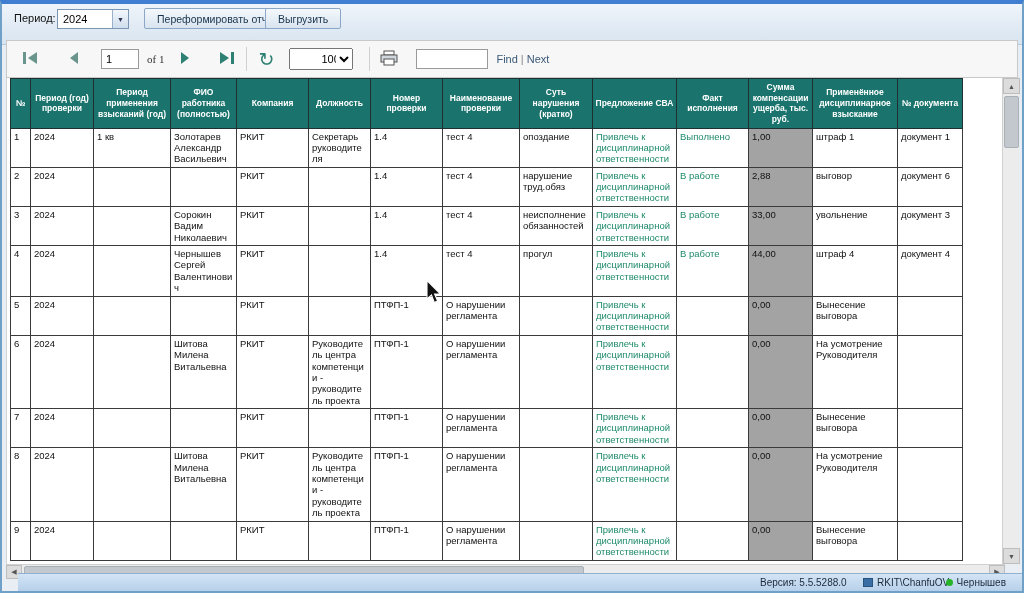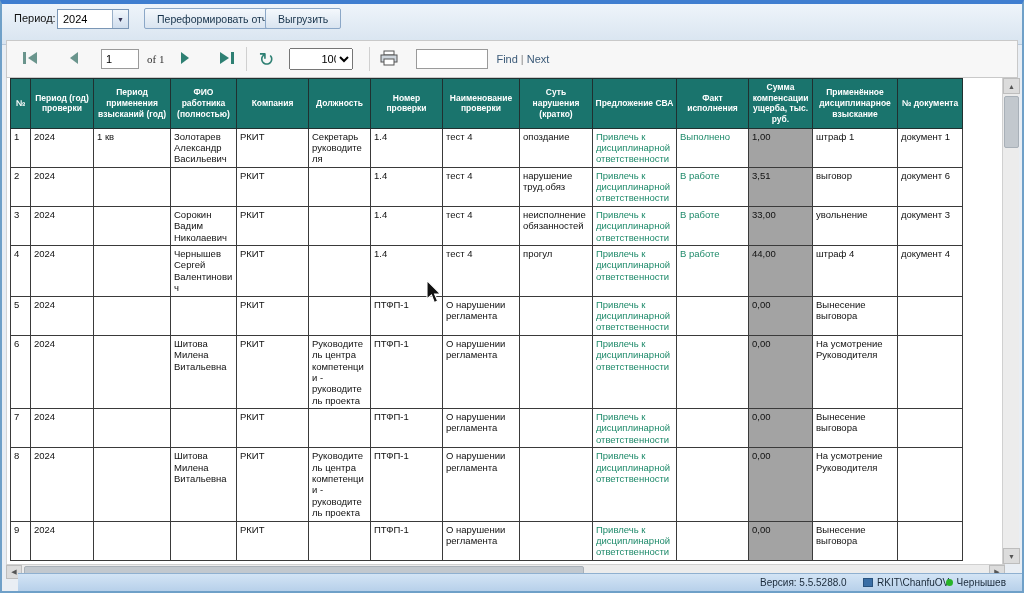--- a/index.html
+++ b/index.html
@@ -197,21 +197,21 @@
             <td>2024</td>
             <td></td>
             <td></td>
             <td>РКИТ</td>
             <td></td>
             <td>1.4</td>
             <td>тест 4</td>
             <td>нарушение труд.обяз</td>
             <td class="teal">Привлечь к дисциплинарной ответственности</td>
             <td class="teal">В работе</td>
-            <td class="sum">3,51</td>
+            <td class="sum">2,88</td>
             <td>выговор</td>
             <td>документ 6</td>
           </tr>
           <tr>
             <td>3</td>
             <td>2024</td>
             <td></td>
             <td>Сорокин Вадим Николаевич</td>
             <td>РКИТ</td>
             <td></td>

